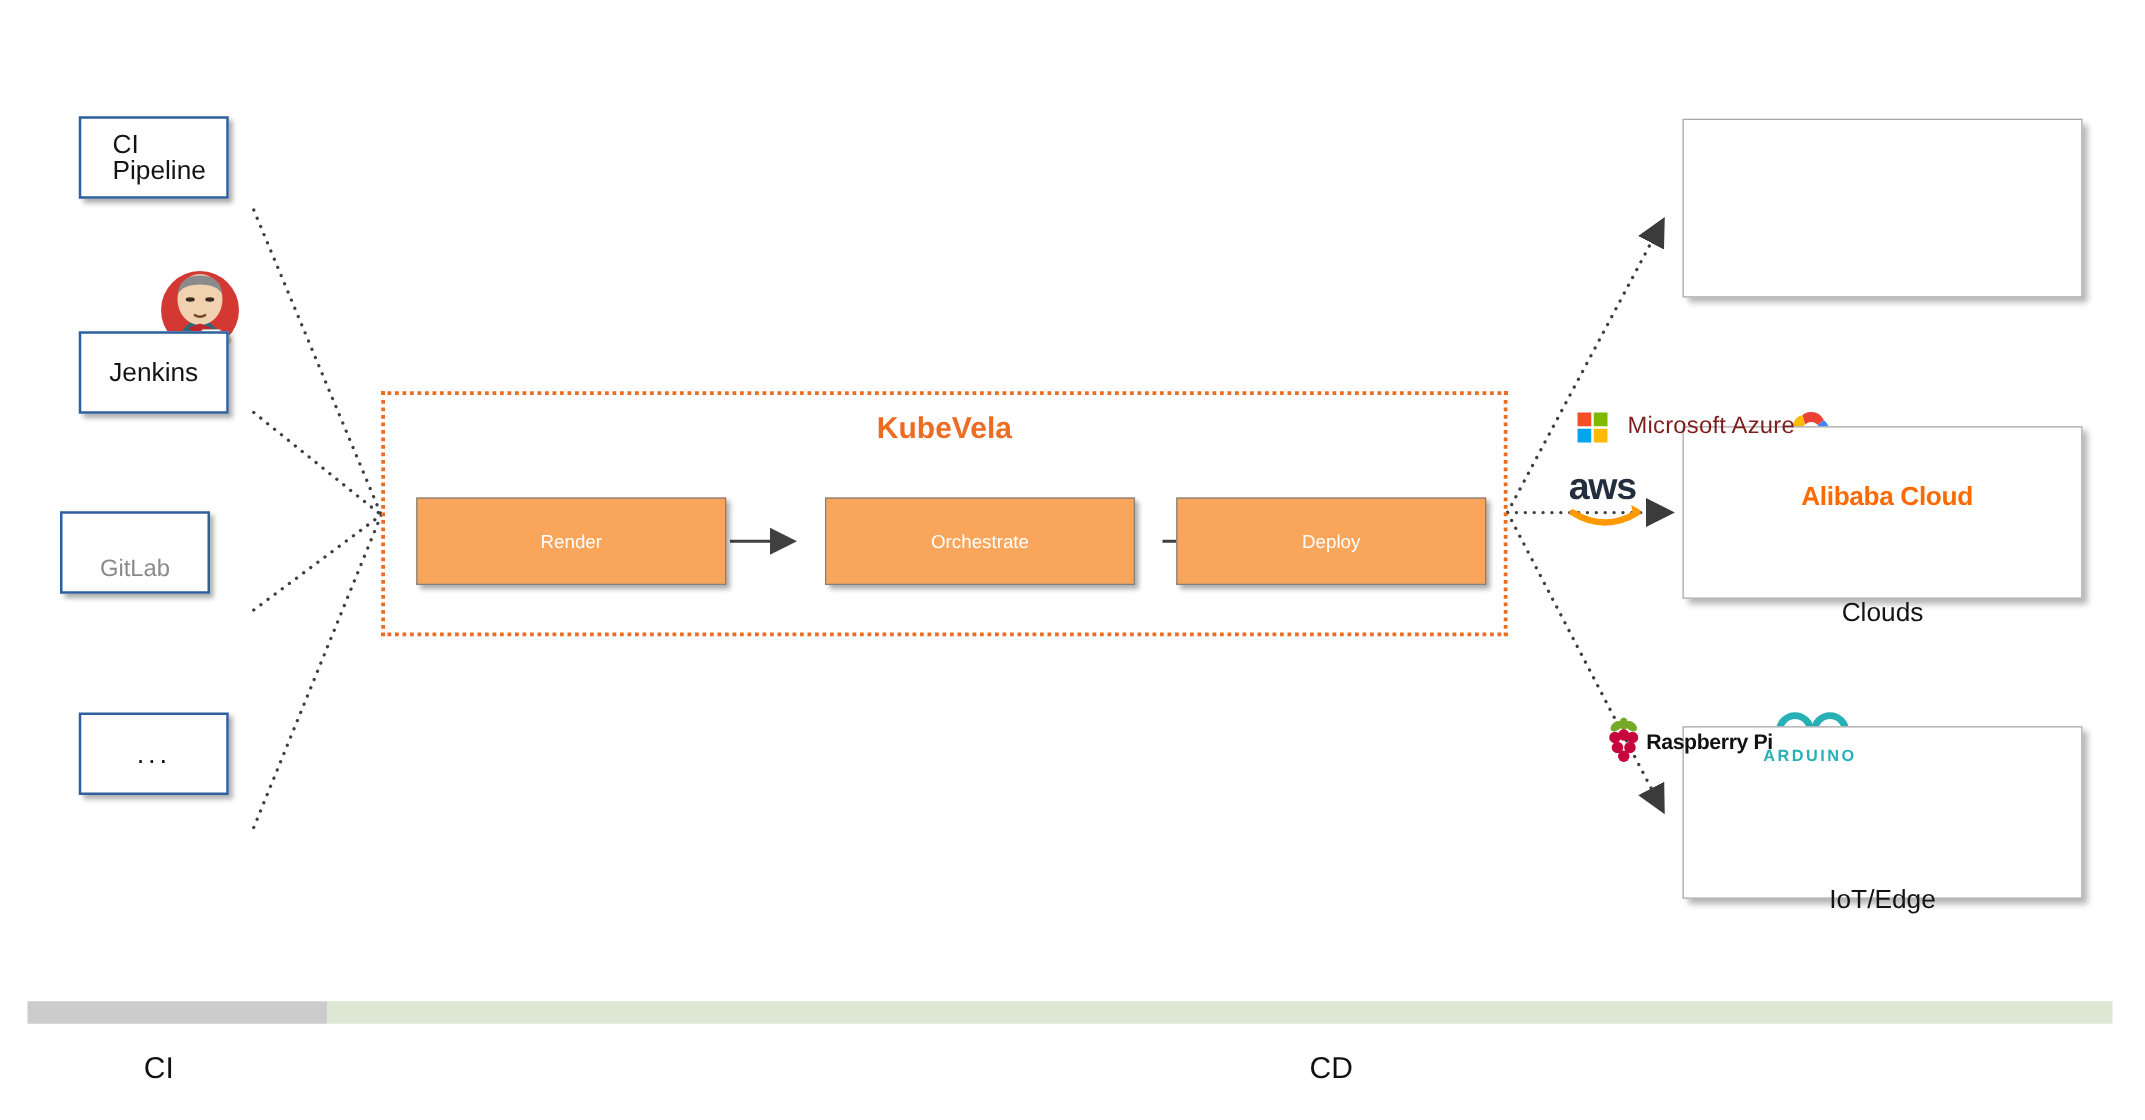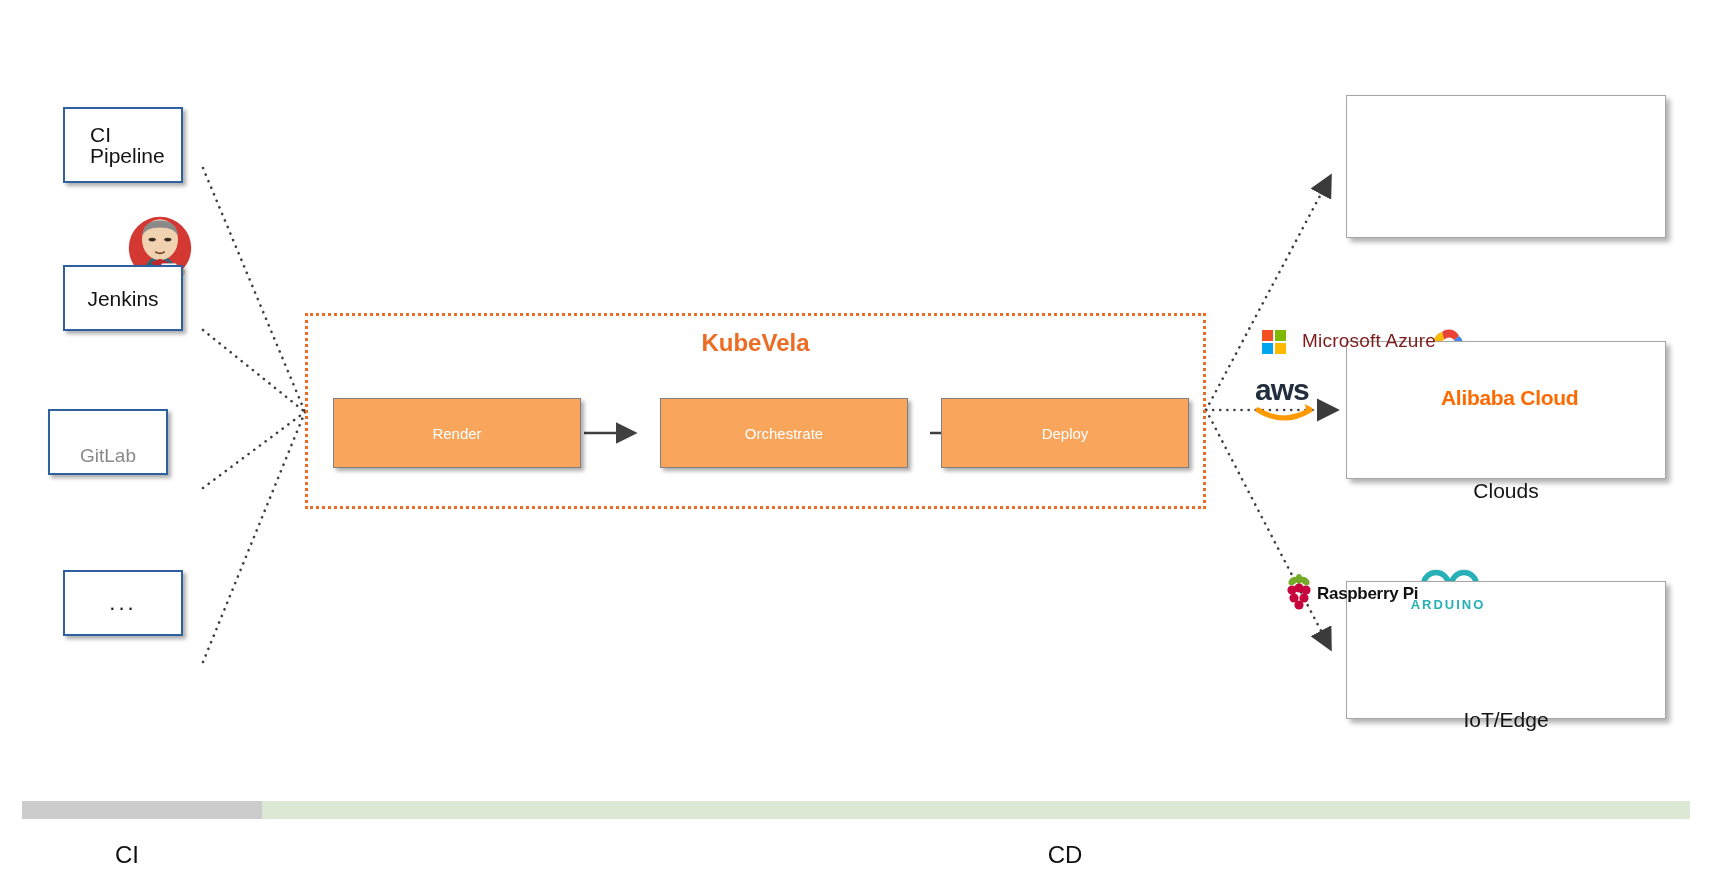--- a/index.html
+++ b/index.html
@@ -193,21 +193,21 @@
         <circle cx="44" cy="20" r="12.5"></circle>
       </g>
       <g stroke="#ffffff" stroke-width="3.4" stroke-linecap="round">
         <line x1="10" y1="20" x2="22" y2="20"></line>
         <line x1="38" y1="20" x2="50" y2="20"></line>
         <line x1="44" y1="14" x2="44" y2="26"></line>
       </g>
     </g>
   </svg>
 
-  <div class="srcbox" style="left:63px;top:107px;width:120px;height:76px;padding-left:25px;">
+  <div class="srcbox" style="left:63px;top:93px;width:120px;height:66px;padding-left:25px;">
     <span class="lbl">CI Pipeline</span>
   </div>
 
   <div class="srcbox" style="left:63px;top:265px;width:120px;height:66px;">
     <span class="lbl">Jenkins</span>
   </div>
 
   <div class="srcbox" style="left:48px;top:409px;width:120px;height:66px;flex-direction:column;gap:2px;">
     <span style="height:26px;"></span>
     <span class="gitlab-txt">GitLab</span>

